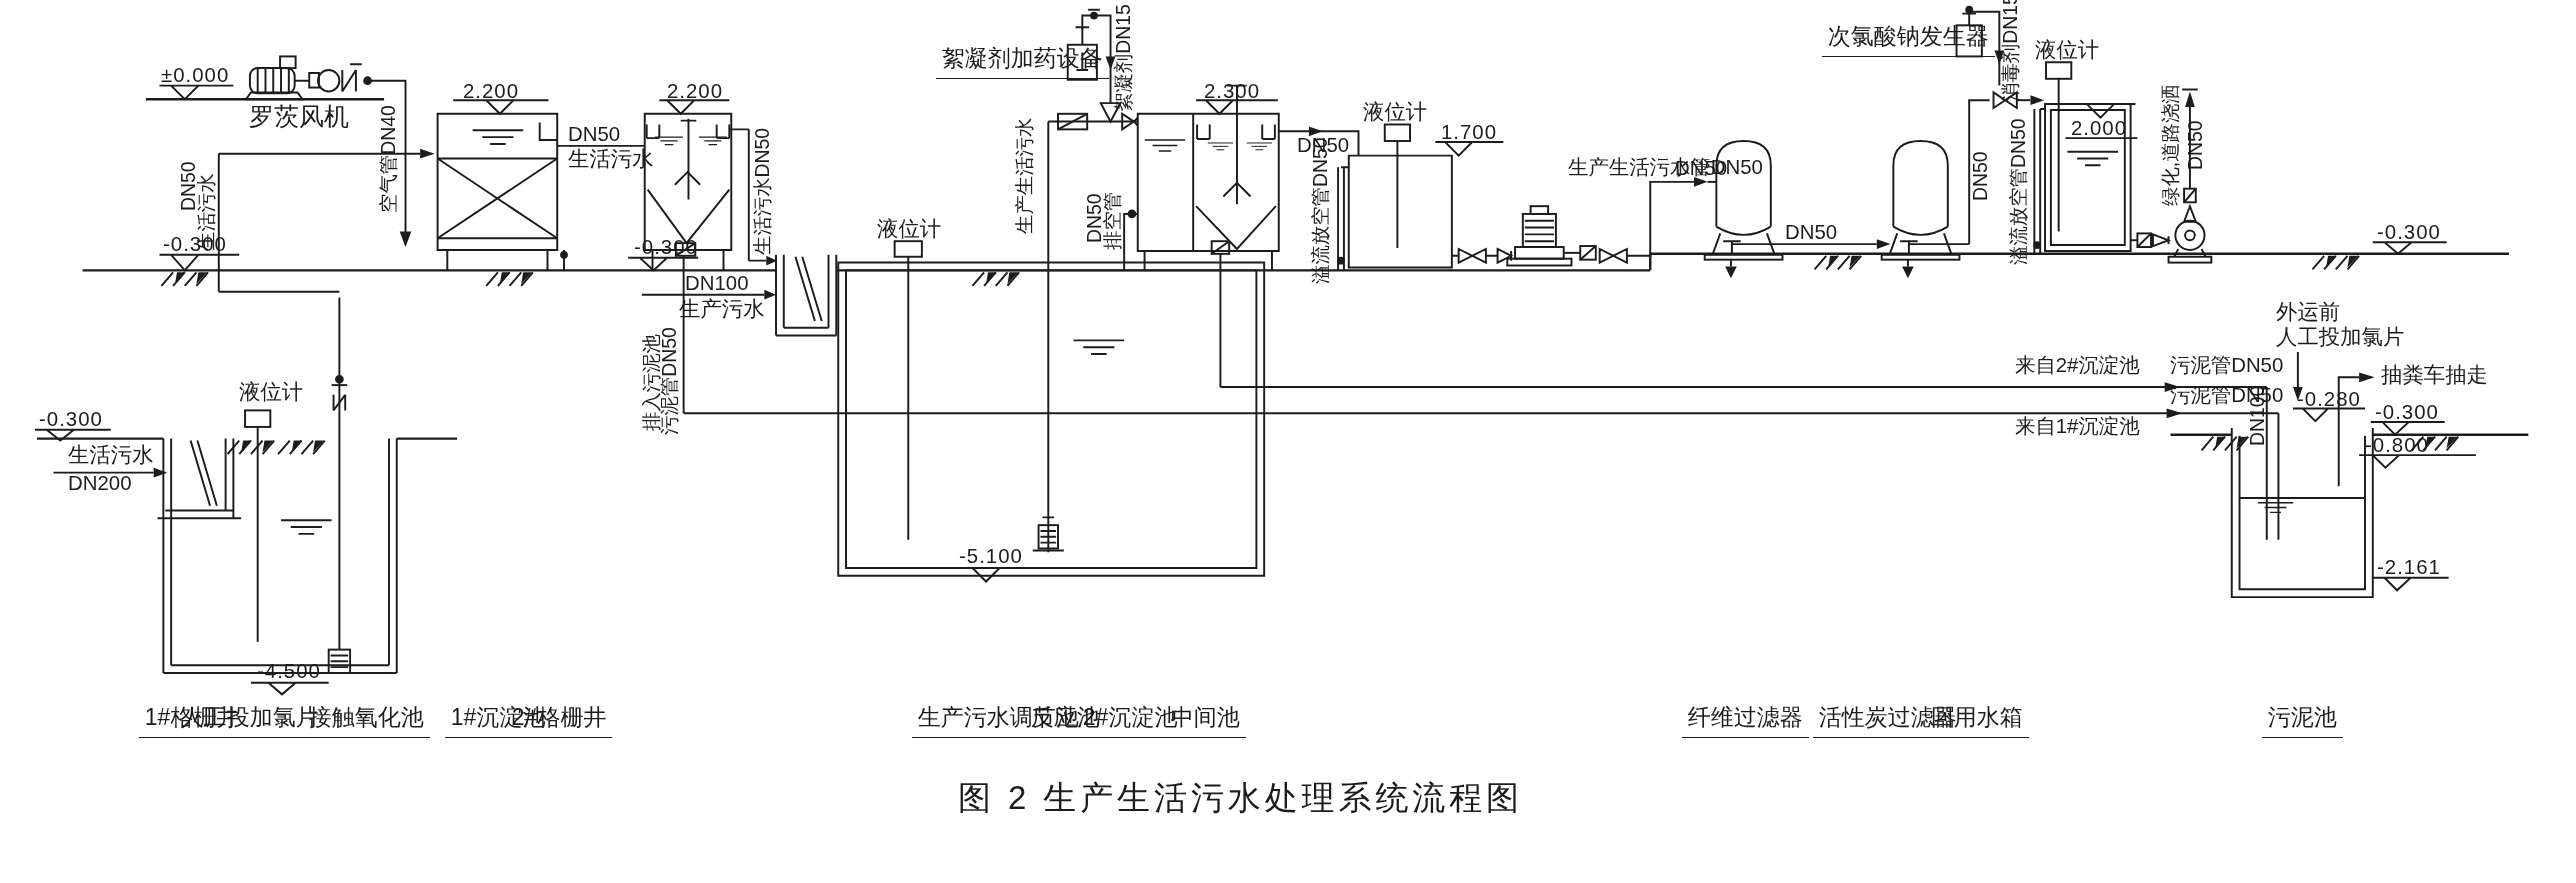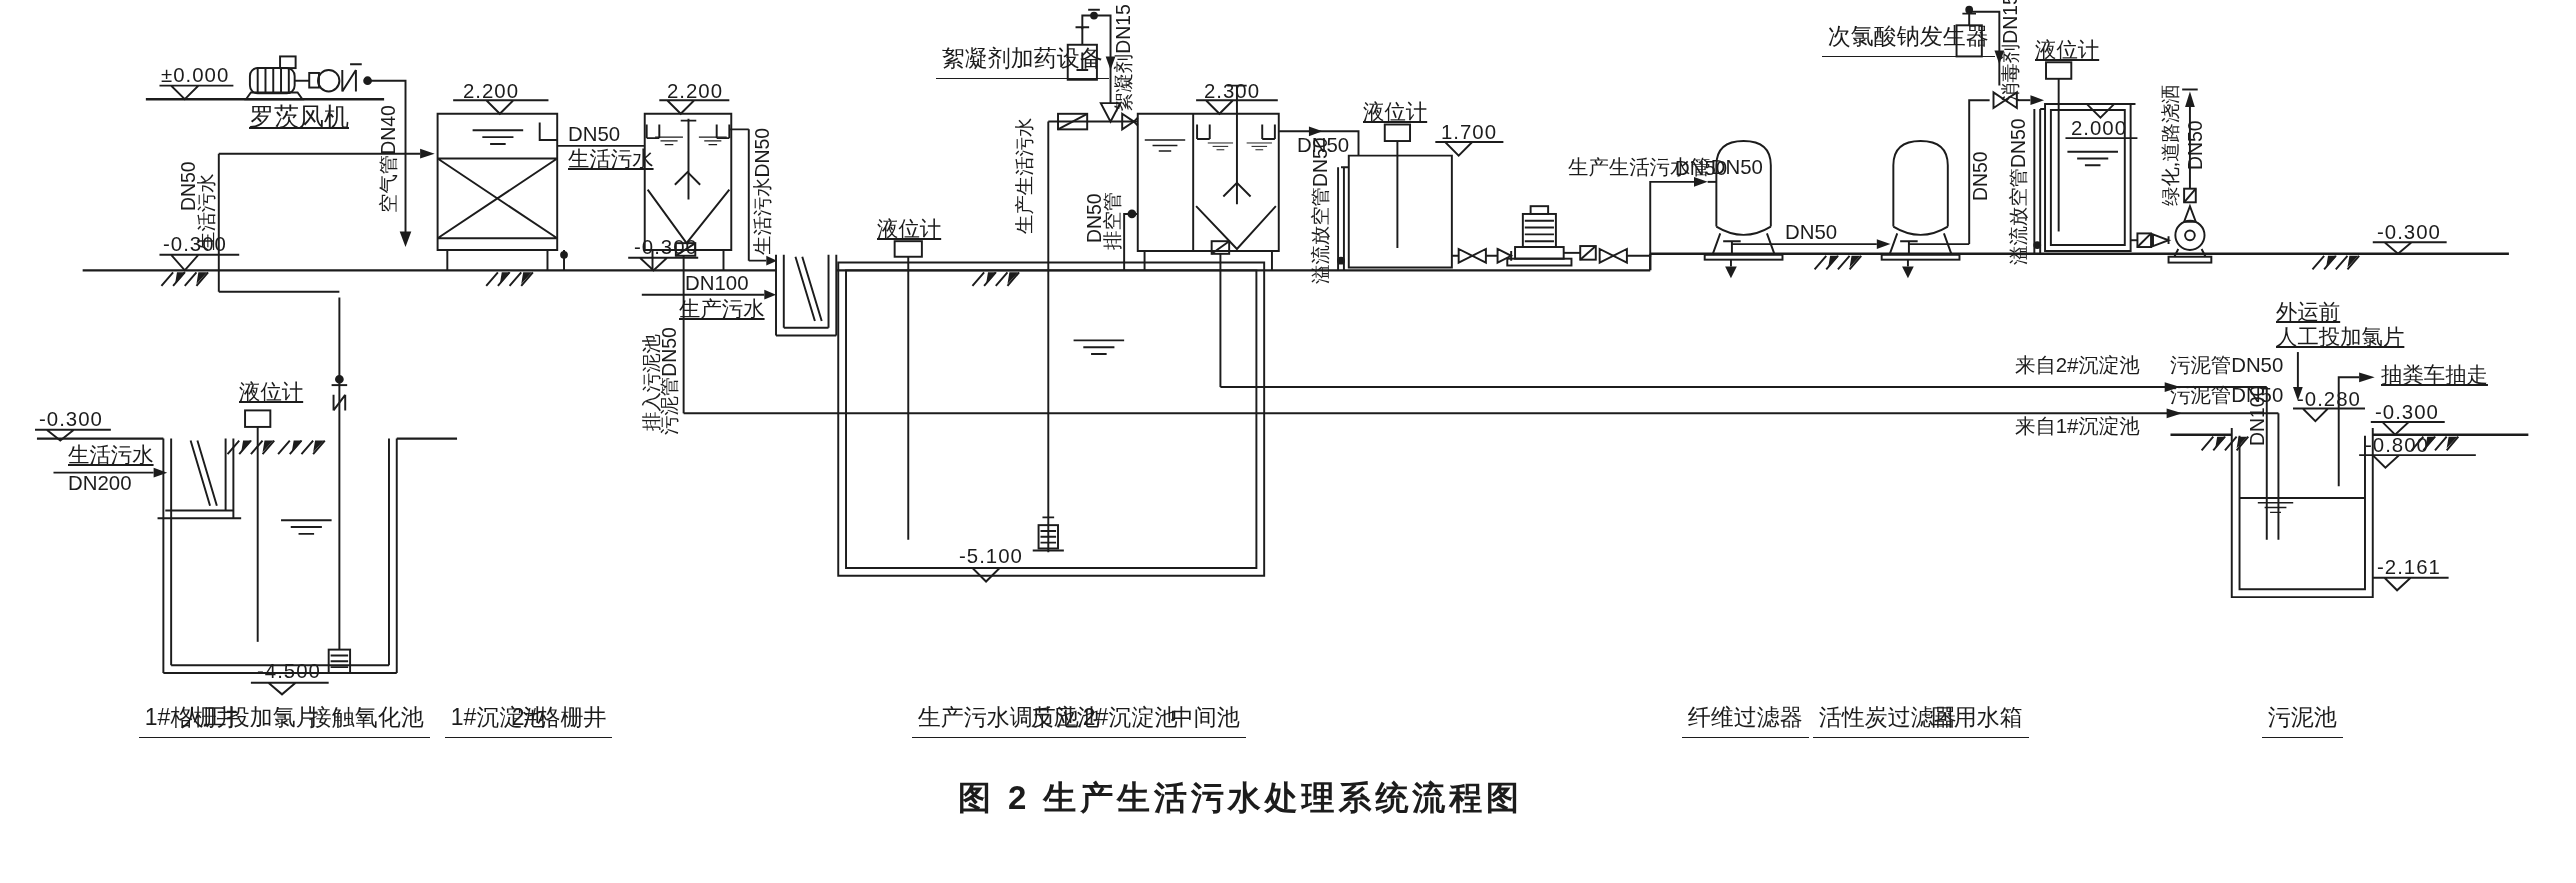--- a/index.html
+++ b/index.html
@@ -1,26 +1,26 @@
 <!DOCTYPE html>
 <html><head>
 <meta charset="utf-8">
 <style>
   html,body{margin:0;padding:0;background:#fff;}
   #stage{position:relative;width:2576px;height:884px;background:#ffffff;overflow:hidden;
          font-family:"Liberation Sans","DejaVu Sans",sans-serif;color:#1c1c1c;}
   #linework{position:absolute;left:0;top:0;}
   .lbl{position:absolute;white-space:nowrap;font-size:20.4px;line-height:1.05;color:#1c1c1c;}
-  .cn{font-size:21.4px;text-decoration:underline;}
+  .cn{font-size:21.4px;}
   .vlbl{position:absolute;white-space:nowrap;font-size:19.4px;line-height:1;color:#1c1c1c;
         transform:rotate(-90deg);transform-origin:0 0;}
   .eq{position:absolute;white-space:nowrap;font-size:23px;color:#1c1c1c;
       border-bottom:1.9px solid #1c1c1c;padding:0 5.8px 3.9px 5.8px;}
   .elv{position:absolute;white-space:nowrap;font-size:20.4px;color:#1c1c1c;letter-spacing:1px;}
-  #title{position:absolute;font-size:33px;font-weight:bold;letter-spacing:3.9px;}
+  #title{position:absolute;font-size:33px;font-weight:normal;letter-spacing:3.9px;}
   #watermark{position:absolute;font-size:45px;color:#ffffff;letter-spacing:1.9px;
              text-shadow:-2.9px 3.9px 2.9px rgba(35,35,35,0.9), -1px 1px 0 rgba(90,90,90,0.6);}
 </style>
 </head>
 <body>
 
 <div id="stage">
 
 <svg id="linework" width="2576" height="884" viewBox="0 0 2649 909" stroke="#1c1c1c" stroke-width="2" fill="none">
   <defs>

